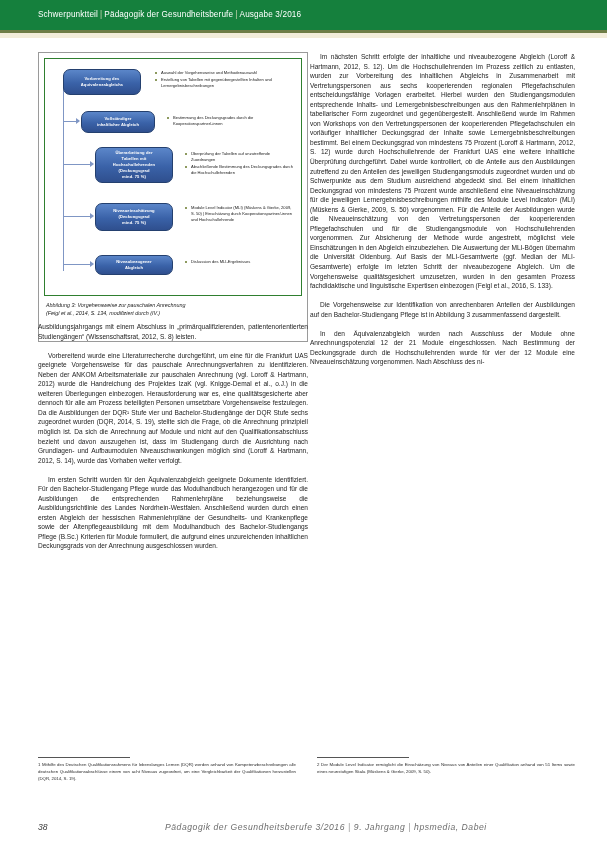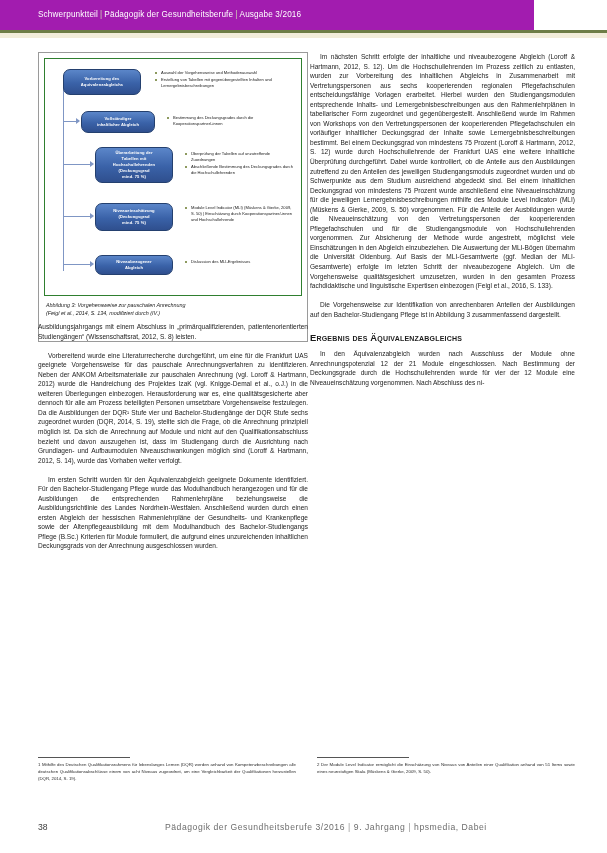--- a/index.html
+++ b/index.html
@@ -5,22 +5,22 @@
   html,body{margin:0;padding:0;}
   body{
     width:607px;height:853px;
     background:#ffffff;
     font-family:"Liberation Sans", sans-serif;
     overflow:hidden;
     position:relative;
   }
   
   .runhead{
-    position:absolute;left:0;top:0;width:534px;height:33px;
-    background:#a21caf;
+    position:absolute;left:0;top:0;width:607px;height:33px;
+    background:#15803d;
   }
   .runhead .bar-bottom{
     position:absolute;left:0;bottom:0;width:607px;height:3px;
     background:#6e7d46;
   }
   .runhead-text{
     position:absolute;left:38px;top:10px;
     font-size:8.2px;letter-spacing:.15px;color:#ffffff;
     white-space:nowrap;
   }
@@ -120,21 +120,21 @@
   .fn-rule{
     position:absolute;top:0;left:0;width:92px;height:1px;background:#555;
   }
   .fn-text{
     position:absolute;top:4px;left:0;width:258px;
     font-size:4.35px;line-height:1.62;color:#2a2a2a;text-align:justify;
   }
 
   
   .footer{
-    position:absolute;left:0;top:822px;width:592px;height:16px;
+    position:absolute;left:0;top:822px;width:592px;height:16px;font-style:italic;
   }
   .folio{
     position:absolute;left:38px;top:0;
     font-size:8.6px;color:#3d3d3d;
   }
   .footer-text{
     position:absolute;left:165px;top:0;width:410px;
     font-size:8.6px;color:#6d6d6d;letter-spacing:.55px;
     white-space:nowrap;
   }
@@ -224,21 +224,20 @@
 
   <div class="col-left" style="top:284px;">
     <p class="body">Ausbildungsjahrgangs mit einem Abschluss in „primärqualifizierenden, patientenorientierten Studiengängen“ (Wissenschaftsrat, 2012, S. 8) leisten.</p>
     <p class="body indent">Vorbereitend wurde eine Literaturrecherche durchgeführt, um eine für die Frankfurt UAS geeignete Vorgehensweise für das pauschale Anrechnungsverfahren zu identifizieren. Neben der ANKOM Arbeitsmaterialie zur pauschalen Anrechnung (vgl. Loroff &amp; Hartmann, 2012) wurde die Handreichung des Projektes IzaK (vgl. Knigge-Demal et al., o.J.) in die weiteren Überlegungen einbezogen. Herausforderung war es, eine qualitätsgesicherte aber dennoch für alle am Prozess beteiligten Personen umsetzbare Vorgehensweise festzulegen. Da die Ausbildungen der DQR¹ Stufe vier und Bachelor-Studiengänge der DQR Stufe sechs zugeordnet wurden (DQR, 2014, S. 19), stellte sich die Frage, ob die Anrechnung prinzipiell möglich ist. Da sich die Anrechnung auf Module und nicht auf den Qualifikationsabschluss bezieht und davon auszugehen ist, dass im Studiengang durch die Ausrichtung nach Grundlagen- und Aufbaumodulen Niveauschwankungen möglich sind (Loroff &amp; Hartmann, 2012, S. 14), wurde das Vorhaben weiter verfolgt.</p>
     <p class="body indent">Im ersten Schritt wurden für den Äquivalenzabgleich geeignete Dokumente identifiziert. Für den Bachelor-Studiengang Pflege wurde das Modulhandbuch herangezogen und für die Ausbildungen die entsprechenden Rahmenlehrpläne beziehungsweise die Ausbildungsrichtlinie des Landes Nordrhein-Westfalen. Anschließend wurden durch einen ersten Abgleich der hessischen Rahmenlehrpläne der Gesundheits- und Krankenpflege sowie der Altenpflegeausbildung mit dem Modulhandbuch des Bachelor-Studiengangs Pflege (B.Sc.) Kriterien für Module formuliert, die aufgrund eines unzureichenden inhaltlichen Deckungsgrads von der Anrechnung ausgeschlossen wurden.</p>
   </div>
 
   <div class="col-right" style="top:14px;">
     <p class="body indent">Im nächsten Schritt erfolgte der inhaltliche und niveaubezogene Abgleich (Loroff &amp; Hartmann, 2012, S. 12). Um die Hochschullehrenden im Prozess zeitlich zu entlasten, wurden zur Vorbereitung des inhaltlichen Abgleichs in Zusammenarbeit mit Vertretungspersonen aus sechs kooperierenden regionalen Pflegefachschulen entscheidungsfähige Vorlagen erarbeitet. Hierbei wurden den Studiengangsmodulen entsprechende Inhalts- und Lernergebnisbeschreibungen aus den Rahmenlehrplänen in tabellarischer Form zugeordnet und gegenübergestellt. Anschließend wurde im Rahmen von Workshops von den Vertretungspersonen der kooperierenden Pflegefachschulen ein vorläufiger inhaltlicher Deckungsgrad der Inhalte sowie Lernergebnisbeschreibungen bestimmt. Bei einem Deckungsgrad von mindestens 75 Prozent (Loroff &amp; Hartmann, 2012, S. 12) wurde durch Hochschullehrende der Frankfurt UAS eine weitere inhaltliche Überprüfung durchgeführt. Dabei wurde kontrolliert, ob die Anteile aus den Ausbildungen zutreffend zu den Anteilen des jeweiligen Studiengangsmoduls zugeordnet wurden und ob Schwerpunkte aus dem Studium ausreichend abgedeckt sind. Bei einem inhaltlichen Deckungsgrad von mindestens 75 Prozent wurde anschließend eine Niveaueinschätzung für die jeweiligen Lernergebnisbeschreibungen mithilfe des Module Level Indicator² (MLI) (Müskens &amp; Gierke, 2009, S. 50) vorgenommen. Für die Anteile der Ausbildungen wurde die Niveaueinschätzung von den Vertretungspersonen der kooperierenden Pflegefachschulen und für die Studiengangsmodule von Hochschullehrenden vorgenommen. Zur Absicherung der Methode wurde angestrebt, möglichst viele Einschätzungen in den Abgleich einzubeziehen. Die Auswertung der MLI-Bögen übernahm die Universität Oldenburg. Auf Basis der MLI-Gesamtwerte (ggf. Median der MLI-Gesamtwerte) erfolgte im letzten Schritt der niveaubezogene Abgleich. Um die Vorgehensweise qualitätsgesichert umzusetzen, wurden in den gesamten Prozess fachdidaktische und linguistische Expertisen einbezogen (Feigl et al., 2016, S. 133).</p>
     <p class="body indent">Die Vorgehensweise zur Identifikation von anrechenbaren Anteilen der Ausbildungen auf den Bachelor-Studiengang Pflege ist in Abbildung 3 zusammenfassend dargestellt.</p>
-    <h2 class="sect-head">Ergebnis des Äquivalenzabgleichs</h2>
     <p class="body indent">In den Äquivalenzabgleich wurden nach Ausschluss der Module ohne Anrechnungspotenzial 12 der 21 Module eingeschlossen. Nach Bestimmung der Deckungsgrade durch die Hochschullehrenden wurde für vier der 12 Module eine Niveaueinschätzung vorgenommen. Nach Abschluss des ni-</p>
   </div>
 
 </div>
 
 <div class="footnotes">
   <div class="fn-col a">
     <div class="fn-rule"></div>
     <div class="fn-text">
       <span>1</span>

